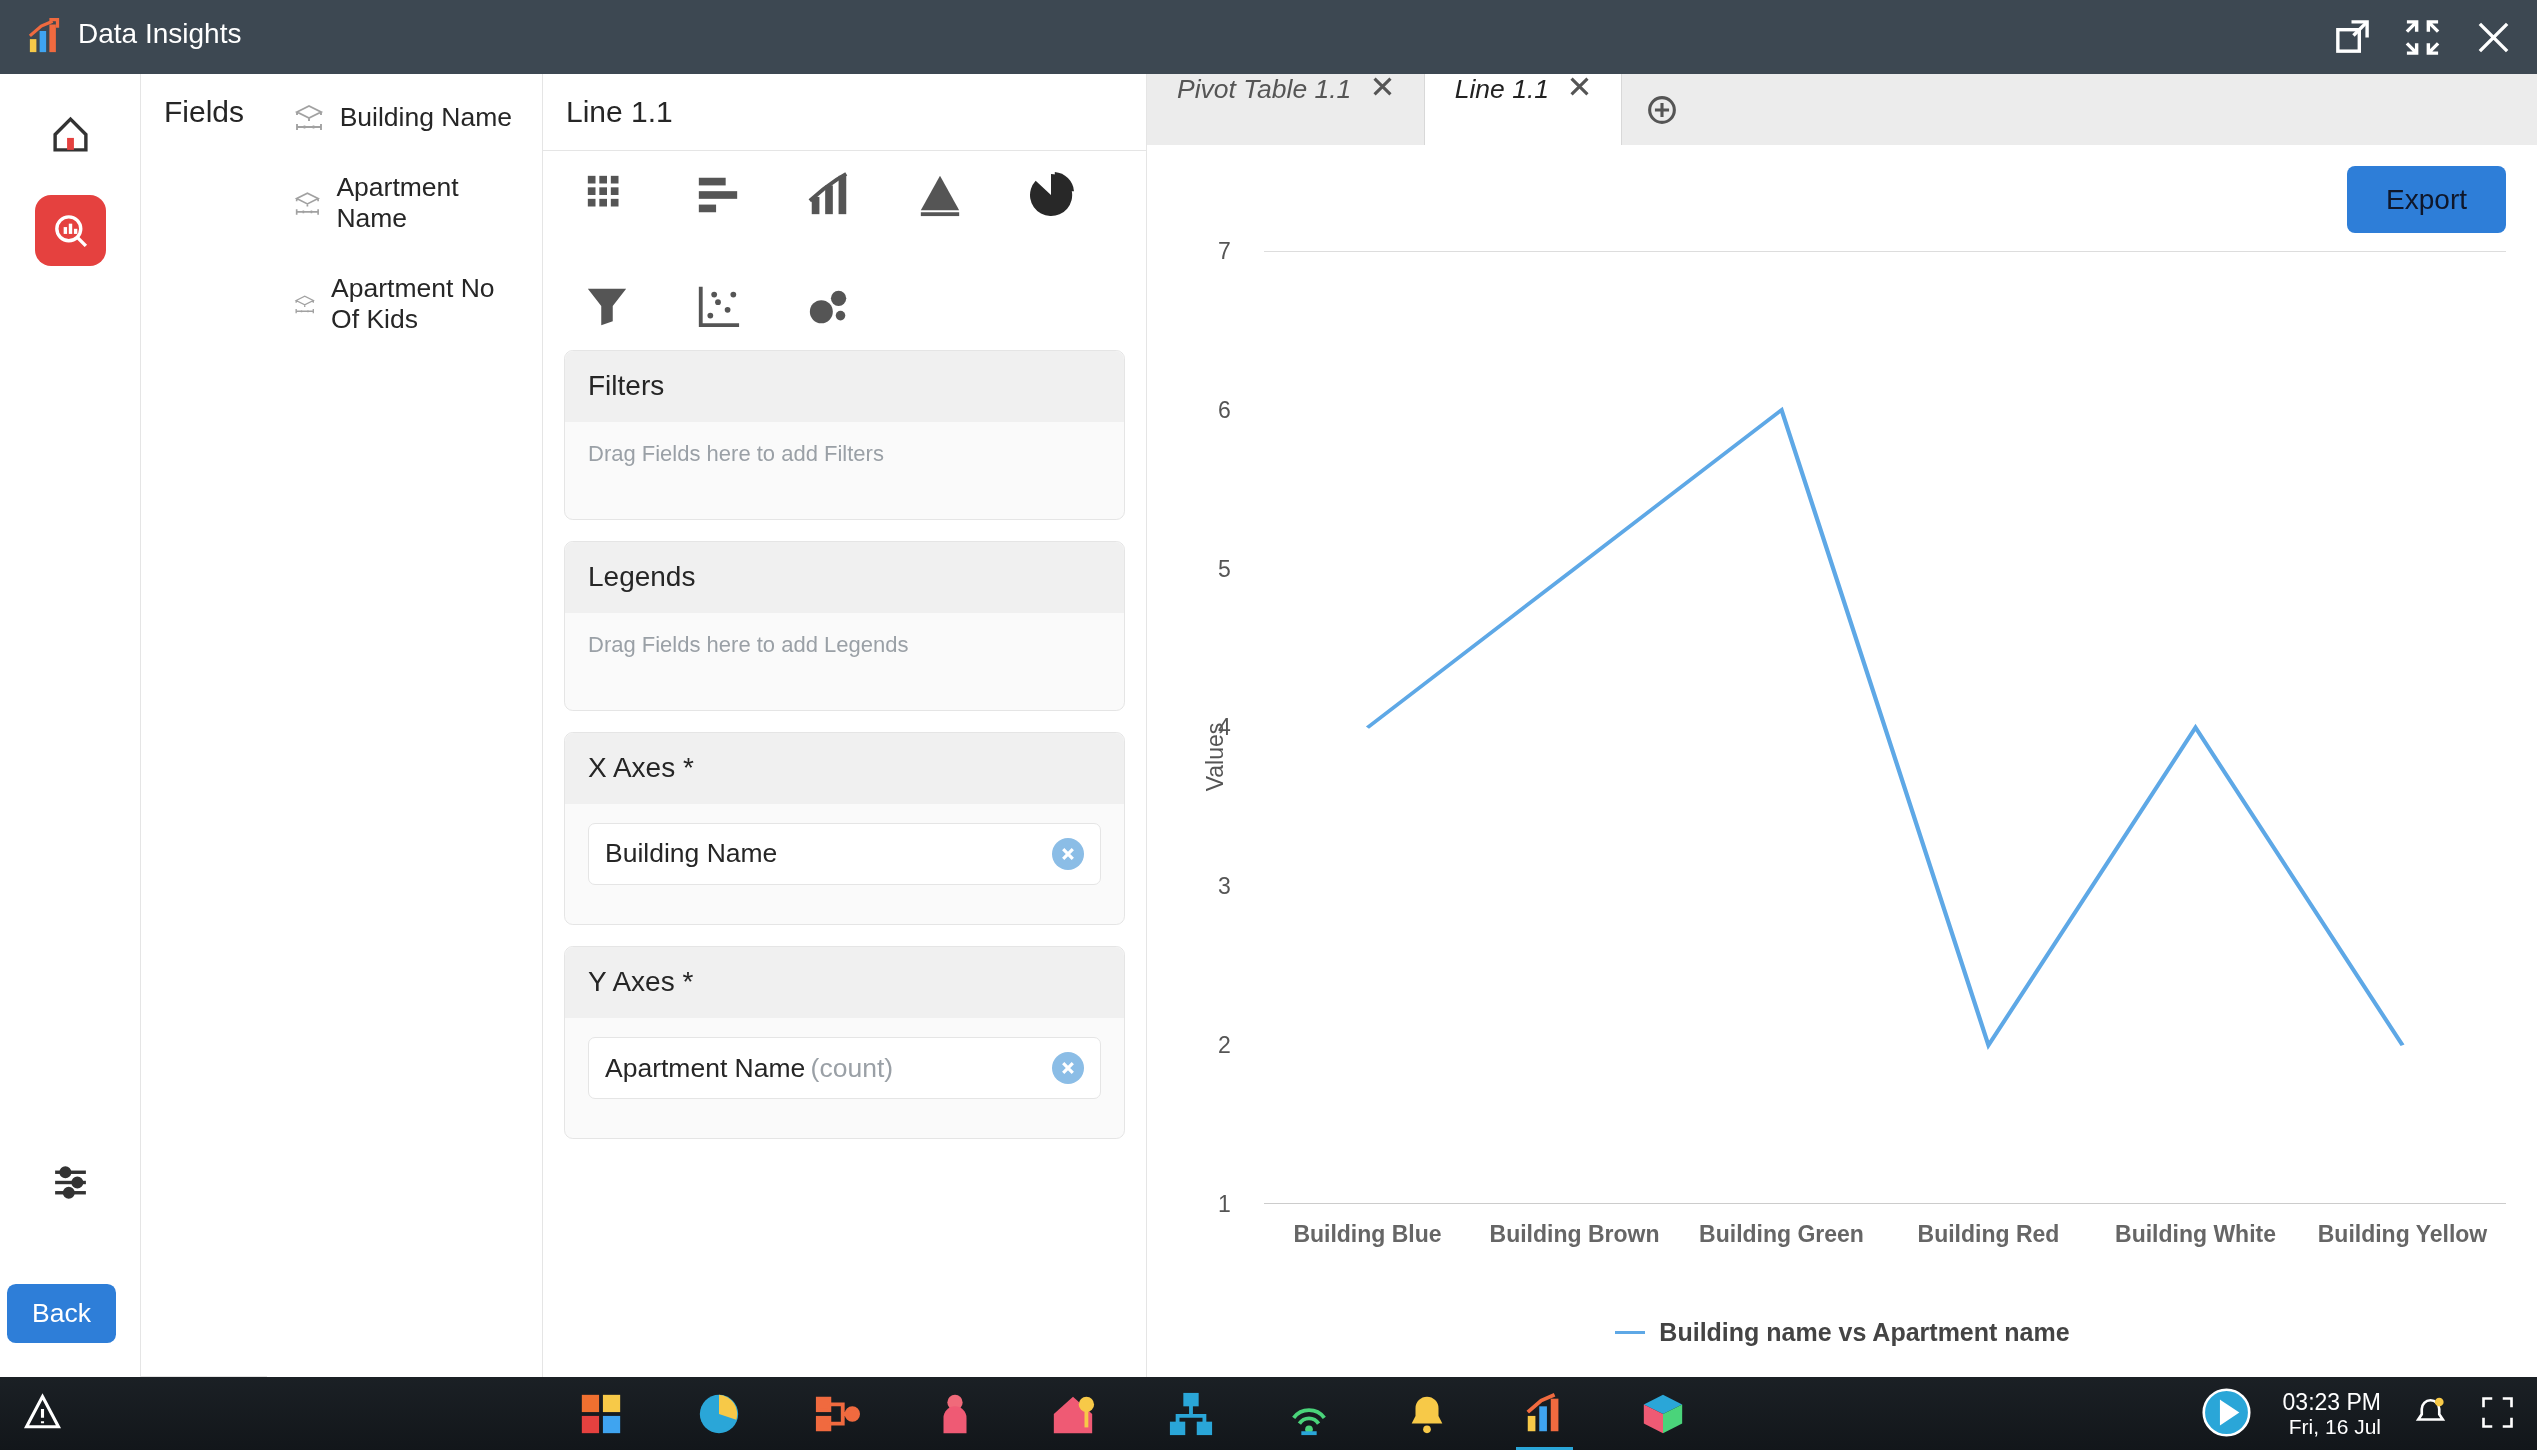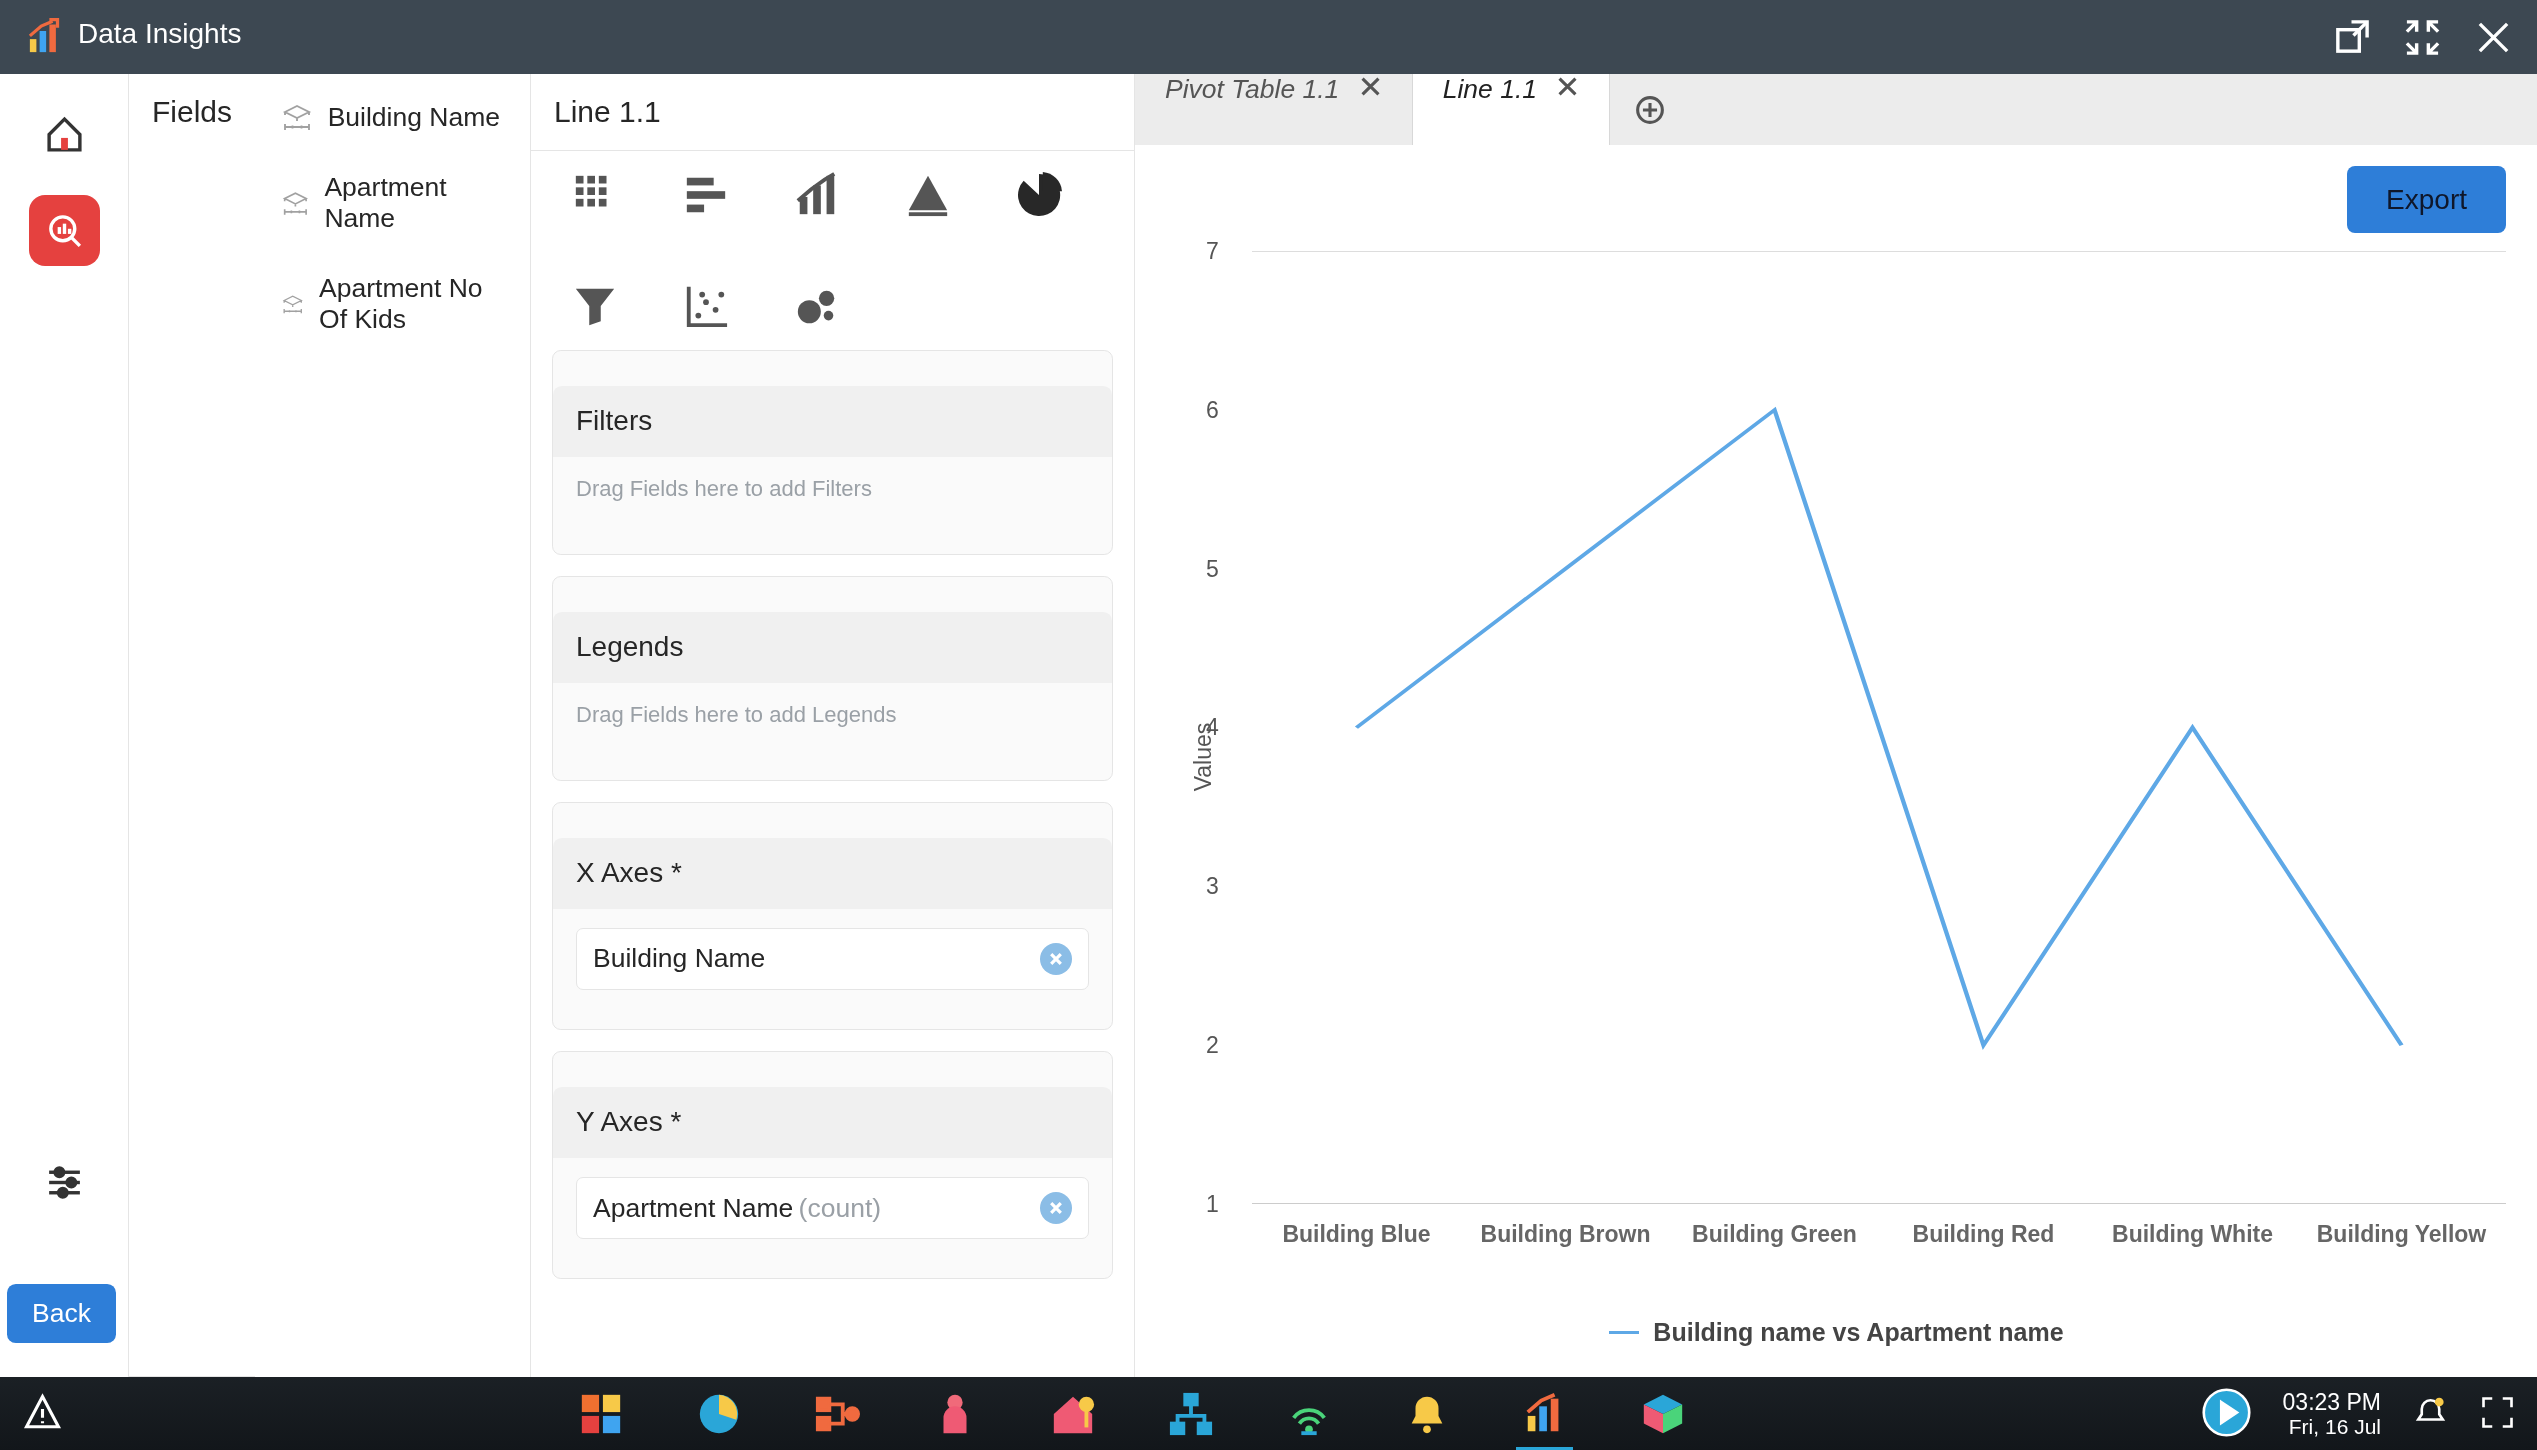--- a/index.html
+++ b/index.html
@@ -14,21 +14,21 @@
   .titlebar{height:74px;background:var(--dark);color:#fff;display:flex;align-items:center;
             padding:0 25px;}
   .titlebar .logo{display:flex;align-items:flex-start;gap:14px;font-size:28px;}
   .titlebar .logo svg{width:39px;height:39px;}
   .titlebar .win-ctrls{margin-left:auto;display:flex;gap:32px;align-items:center;}
   .titlebar .win-ctrls .wc{width:39px;height:39px;display:flex;align-items:center;justify-content:center;cursor:pointer;}
   .titlebar .win-ctrls svg{stroke:#fff;fill:none;stroke-width:3.5;}
 
   .app{flex:1;display:flex;background:var(--bg);}
 
-  .sidenav{width:129px;background:#fff;display:flex;flex-direction:column;align-items:center;
+  .sidenav{width:141px;background:#fff;display:flex;flex-direction:column;align-items:center;
            padding-top:25px;gap:25px;border-right:0.9px solid var(--border);position:relative;}
   .nav-btn{width:71px;height:71px;border-radius:16px;display:flex;align-items:center;
            justify-content:center;cursor:pointer;}
   .nav-btn.active{background:var(--red);}
   .nav-btn svg{width:41px;height:41px;}
   .sidenav .settings{margin-top:auto;margin-bottom:159px;}
   .back-btn{position:absolute;bottom:34px;left:7px;background:var(--blue2);color:#fff;
             border-radius:8.8px;padding:14px 25px;font-size:26.5px;cursor:pointer;border:none;}
 
   .fields-col{width:402px;border-right:0.9px solid var(--border);display:flex;}
@@ -37,21 +37,21 @@
   .field-item{display:flex;align-items:center;gap:16px;padding:19.4px 10.6px;font-size:26.5px;cursor:grab;}
   .field-item svg{width:30px;height:26.5px;opacity:.55;}
 
   .config-col{width:604px;border-right:0.9px solid var(--border);display:flex;flex-direction:column;}
   .vis-icons{display:flex;flex-wrap:wrap;gap:62px;padding:19.4px 39px 8.8px 39px;}
   .vis-icons .vi{width:49px;height:49px;display:flex;align-items:center;justify-content:center;cursor:pointer;}
   .vis-icons .vi svg{width:46px;height:46px;fill:#555;}
   .vis-icons .vi.sel svg{fill:#282828;}
 
   .drop-zone{margin:10.6px 21px;border:0.9px solid var(--border);border-radius:8.8px;background:#fafafa;}
-  .dz-head{padding:19.4px 23px;font-size:28px;background:#f0f0f0;border-radius:8.8px 8.8px 0 0;margin-top:35px;}
+  .dz-head{padding:19.4px 23px;font-size:28px;background:#f0f0f0;border-radius:8.8px 8.8px 0 0;}
   .dz-body{padding:19.4px 23px 39px 23px;min-height:97px;}
   .dz-body .ph{color:var(--muted);font-size:22px;}
   .chip{background:#fff;border:0.9px solid var(--border);border-radius:7px;padding:14px 16px;
         display:flex;align-items:center;font-size:26.5px;}
   .chip .agg{color:var(--muted);margin-left:5.3px;}
   .chip .rm{margin-left:auto;width:32px;height:32px;border-radius:50%;background:#8bbde6;
             display:flex;align-items:center;justify-content:center;cursor:pointer;}
   .chip .rm svg{stroke:#fff;stroke-width:4;width:16px;height:16px;}
   .build-btn{margin:10.6px 21px 25px 21px;background:#0b6be8;color:#fff;border:3.5px solid #7ab6ff;
              border-radius:10.6px;font-size:30px;padding:19.4px 0;cursor:pointer;}

